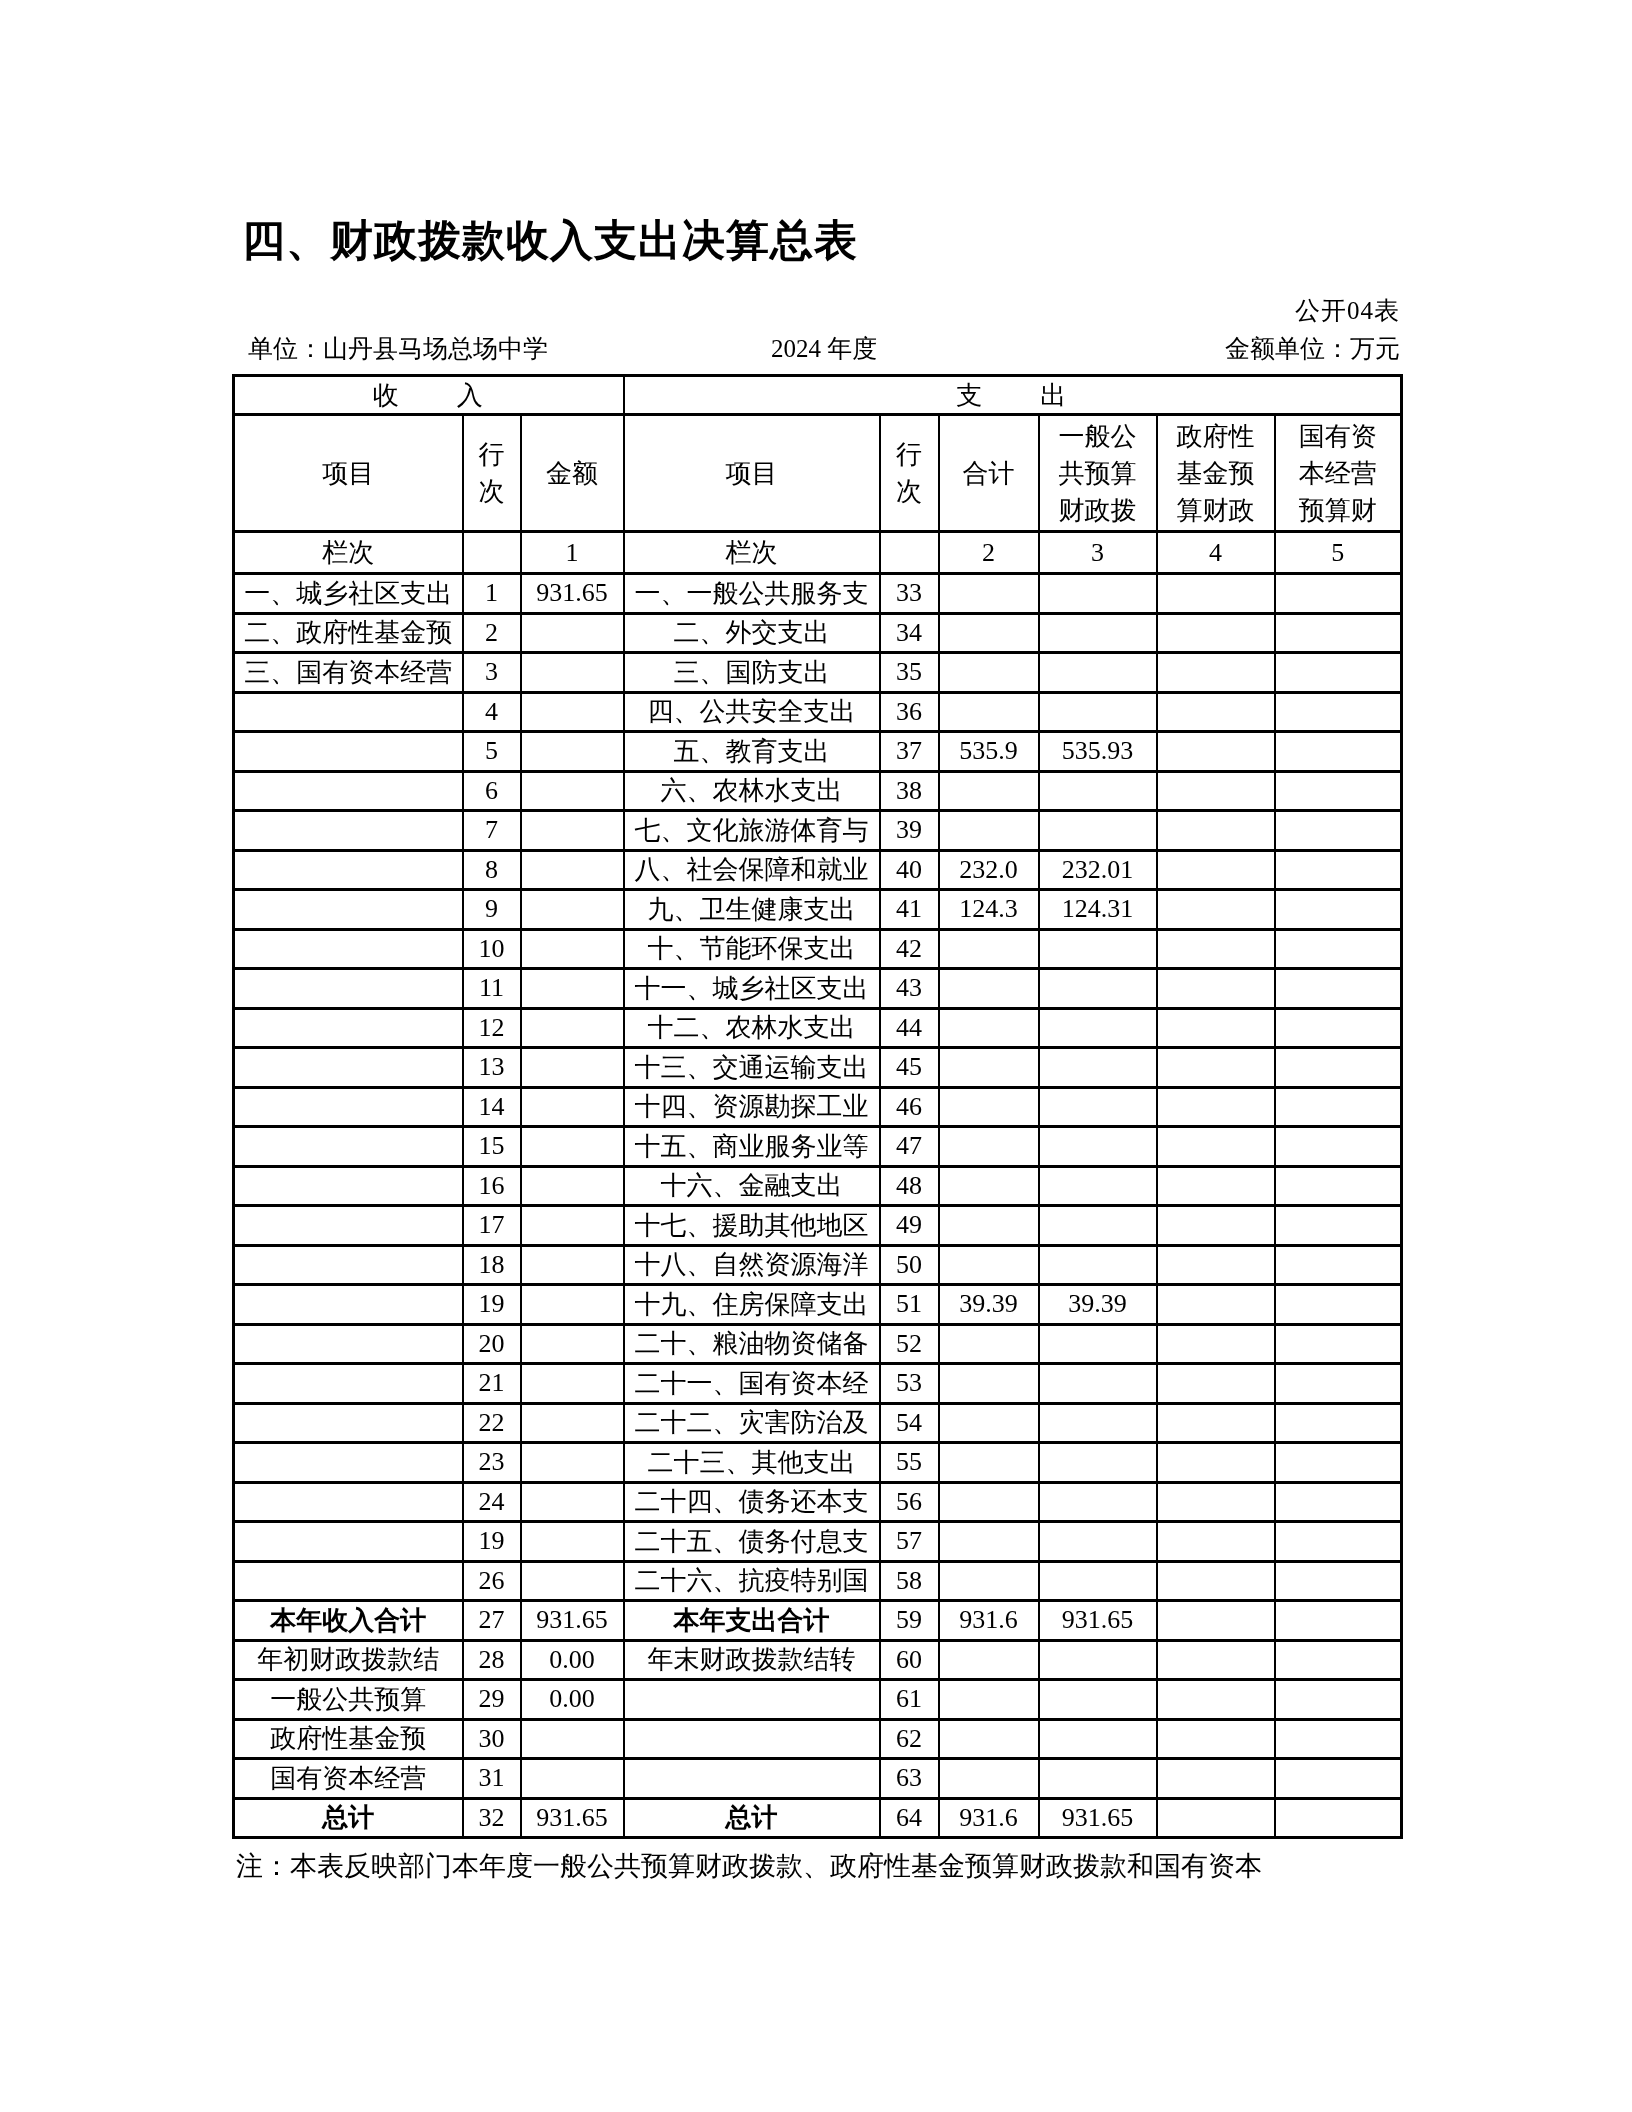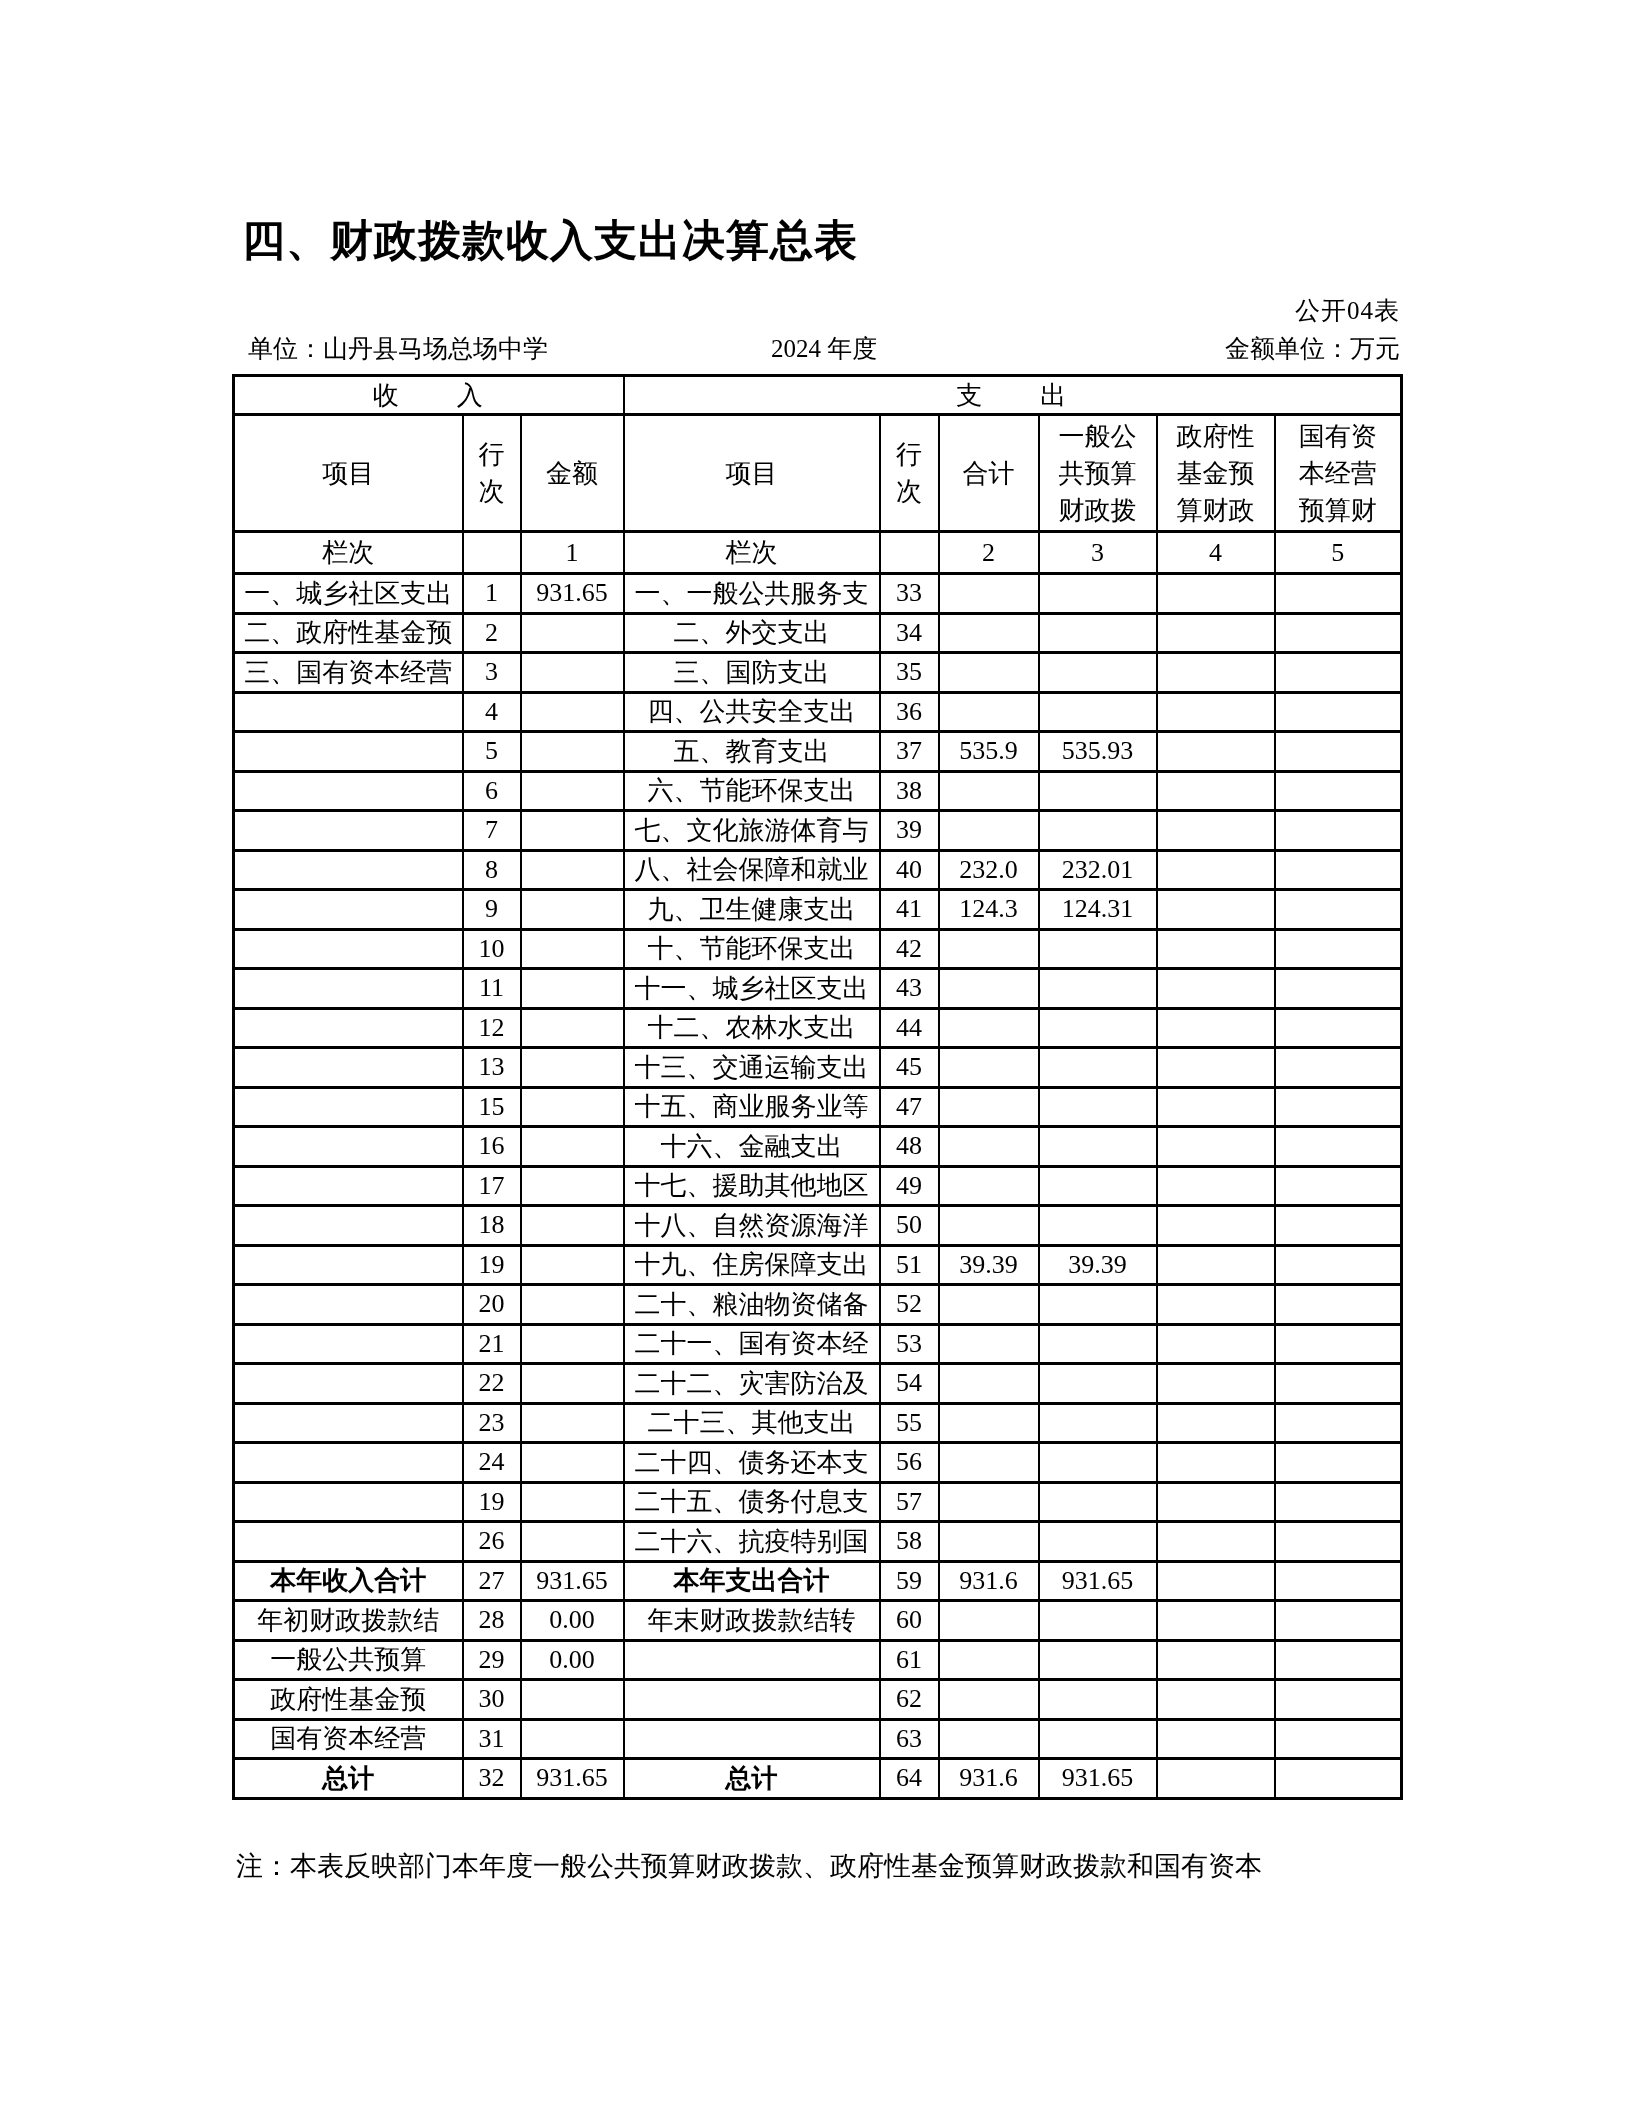--- a/index.html
+++ b/index.html
@@ -225,21 +225,21 @@
           <td class="cell-no">37</td>
           <td class="cell-num">535.9</td>
           <td class="cell-num">535.93</td>
           <td class="cell-num"></td>
           <td class="cell-num"></td>
         </tr>
         <tr class="normal">
           <td class="cell-income-item"></td>
           <td class="cell-no">6</td>
           <td class="cell-num"></td>
-          <td class="cell-expense-item">六、节能环保支出</td>
+          <td class="cell-expense-item">六、农林水支出</td>
           <td class="cell-no">38</td>
           <td class="cell-num"></td>
           <td class="cell-num"></td>
           <td class="cell-num"></td>
           <td class="cell-num"></td>
         </tr>
         <tr class="normal">
           <td class="cell-income-item"></td>
           <td class="cell-no">7</td>
           <td class="cell-num"></td>
@@ -304,20 +304,31 @@
           <td class="cell-num"></td>
           <td class="cell-num"></td>
           <td class="cell-num"></td>
         </tr>
         <tr class="normal">
           <td class="cell-income-item"></td>
           <td class="cell-no">13</td>
           <td class="cell-num"></td>
           <td class="cell-expense-item">十三、交通运输支出</td>
           <td class="cell-no">45</td>
+          <td class="cell-num"></td>
+          <td class="cell-num"></td>
+          <td class="cell-num"></td>
+          <td class="cell-num"></td>
+        </tr>
+        <tr class="normal">
+          <td class="cell-income-item"></td>
+          <td class="cell-no">14</td>
+          <td class="cell-num"></td>
+          <td class="cell-expense-item">十四、资源勘探工业</td>
+          <td class="cell-no">46</td>
           <td class="cell-num"></td>
           <td class="cell-num"></td>
           <td class="cell-num"></td>
           <td class="cell-num"></td>
         </tr>
         <tr class="normal">
           <td class="cell-income-item"></td>
           <td class="cell-no">15</td>
           <td class="cell-num"></td>
           <td class="cell-expense-item">十五、商业服务业等</td>

